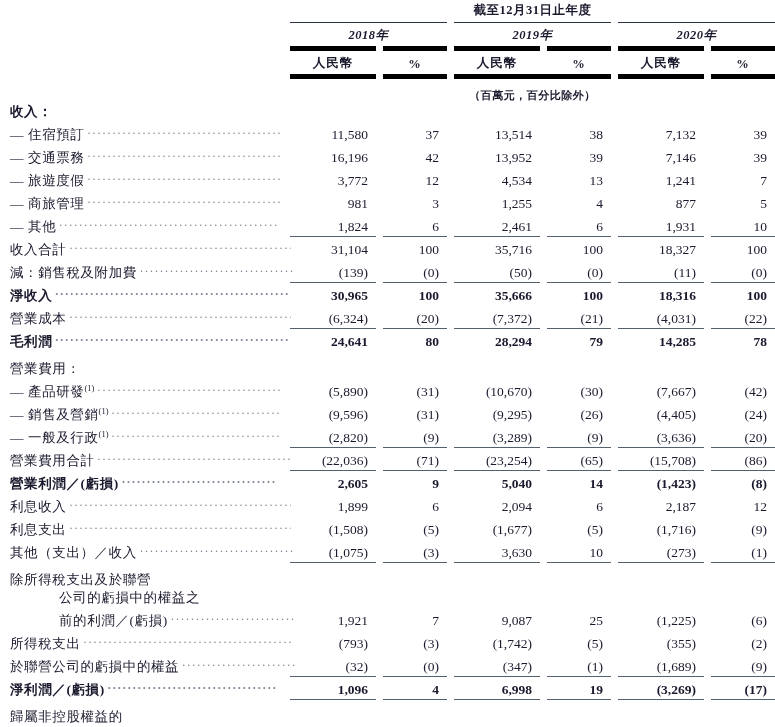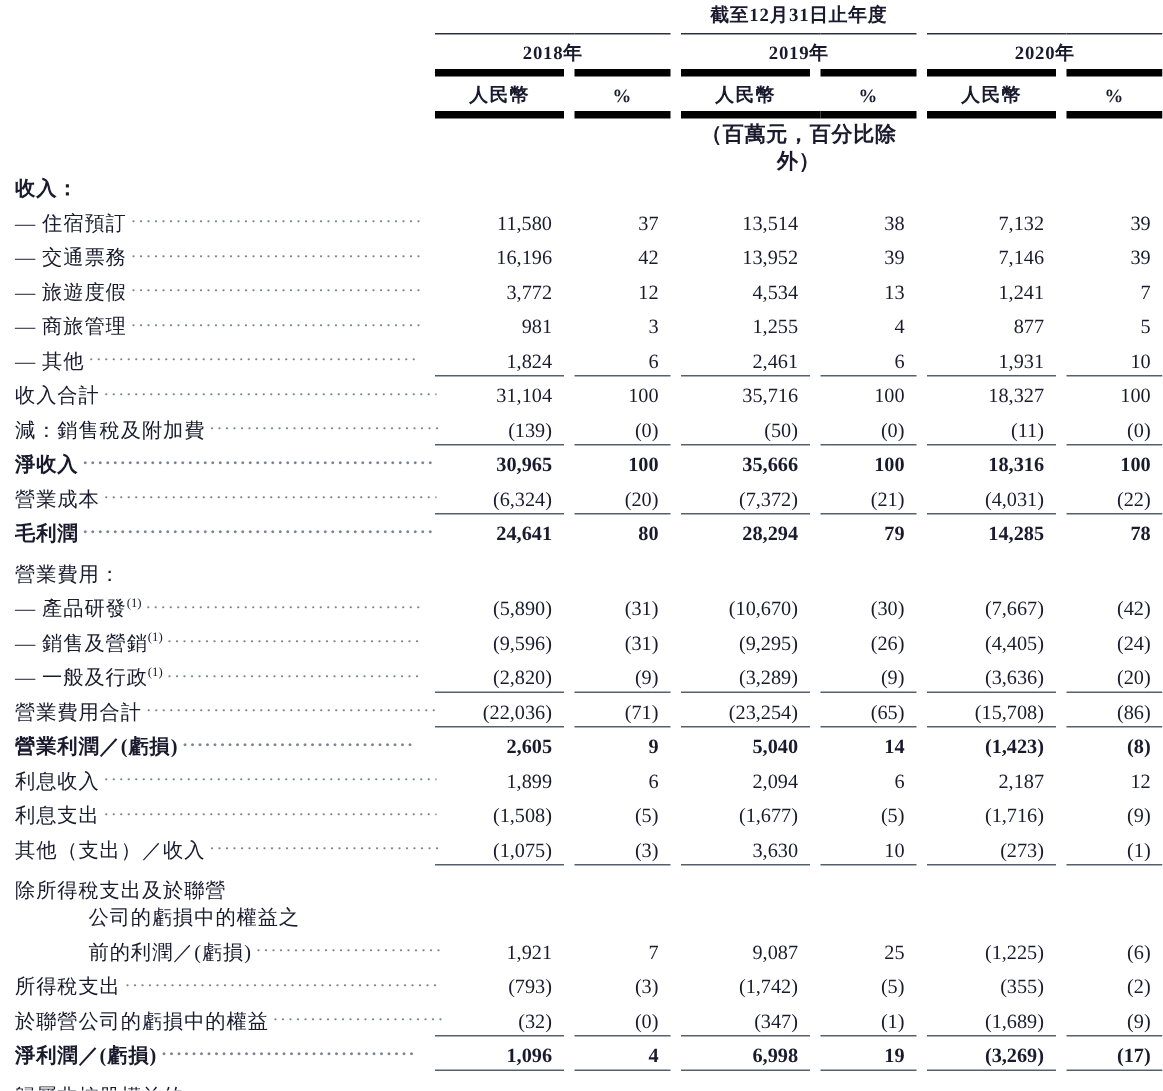--- a/index.html
+++ b/index.html
@@ -49,33 +49,34 @@
     padding-bottom: 3px;
     height: 19px;
   }
   .hdr-year {
     text-align: center;
     font-weight: bold;
     font-size: 12.5px;
     letter-spacing: .5px;
     height: 21px;
     padding-bottom: 2px;
+    font-style: italic;
   }
   .hdr-cur {
     text-align: center;
     font-weight: bold;
     font-size: 12.5px;
     letter-spacing: 1px;
     height: 21px;
     padding-bottom: 2px;
   }
   .hdr-unit {
     text-align: center;
     font-weight: bold;
-    font-size: 14px;
+    font-size: 11px;
     letter-spacing: .5px;
     height: 22px;
     padding-top: 2px;
   }
 
   .rule-top   { border-top: 1.3px solid #2c3340; }
   .rule-thin  { border-top: 5px solid #000000; }
 
   
   tr.r { height: 18px; }

